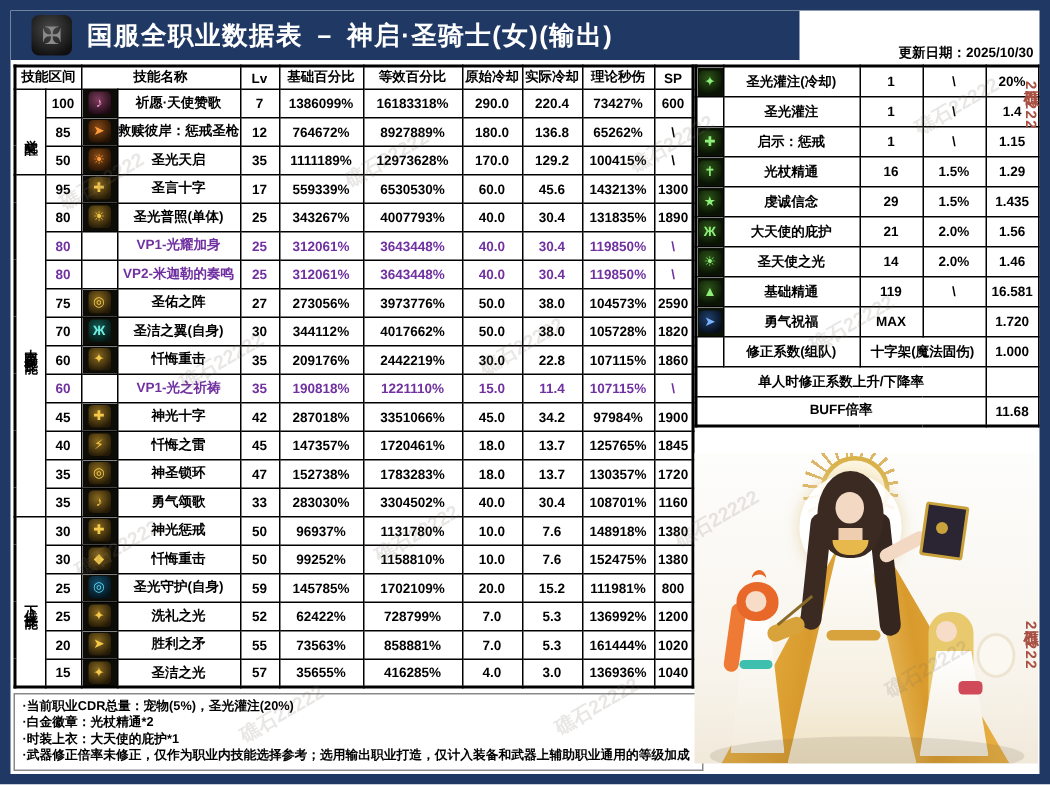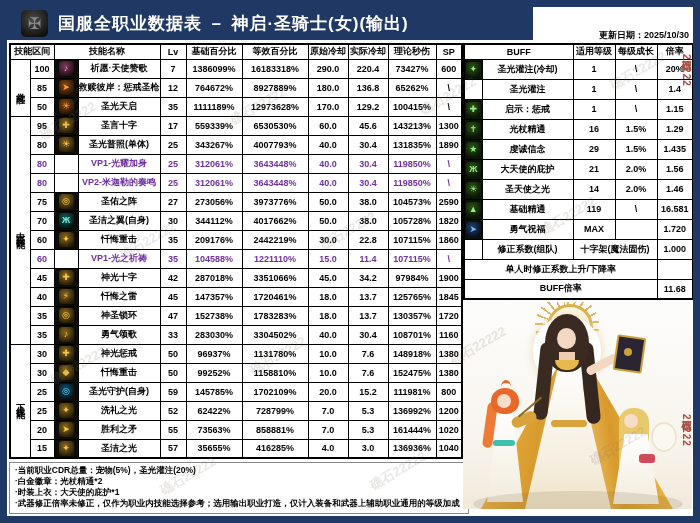--- a/index.html
+++ b/index.html
@@ -275,21 +275,21 @@
       <td>30.0</td>
       <td>22.8</td>
       <td>107115%</td>
       <td>1860</td>
     </tr>
     <tr class="vp">
       <td>60</td>
       <td class="icn"></td>
       <td>VP1-光之祈祷</td>
       <td>35</td>
-      <td>104588%</td>
+      <td>190818%</td>
       <td>1221110%</td>
       <td>15.0</td>
       <td>11.4</td>
       <td>107115%</td>
       <td>\</td>
     </tr>
     <tr>
       <td>45</td>
       <td class="ic">
               <div class="ig c-gold">✚</div>
@@ -442,26 +442,20 @@
 
   <table id="buffs">
     <colgroup>
           <col style="width:18px">
           <col style="width:91px">
           <col style="width:42px">
           <col style="width:42px">
           <col style="width:36px">
         </colgroup>
     <tbody>
-          <tr class="hd">
-      <td colspan="2">BUFF</td>
-      <td>适用等级</td>
-      <td>每级成长</td>
-      <td>倍率</td>
-    </tr>
     <tr>
       <td class="icb">
               <div class="ig c-green">✦</div>
             </td>
       <td>圣光灌注(冷却)</td>
       <td>1</td>
       <td>\</td>
       <td>20%</td>
     </tr>
     <tr>

